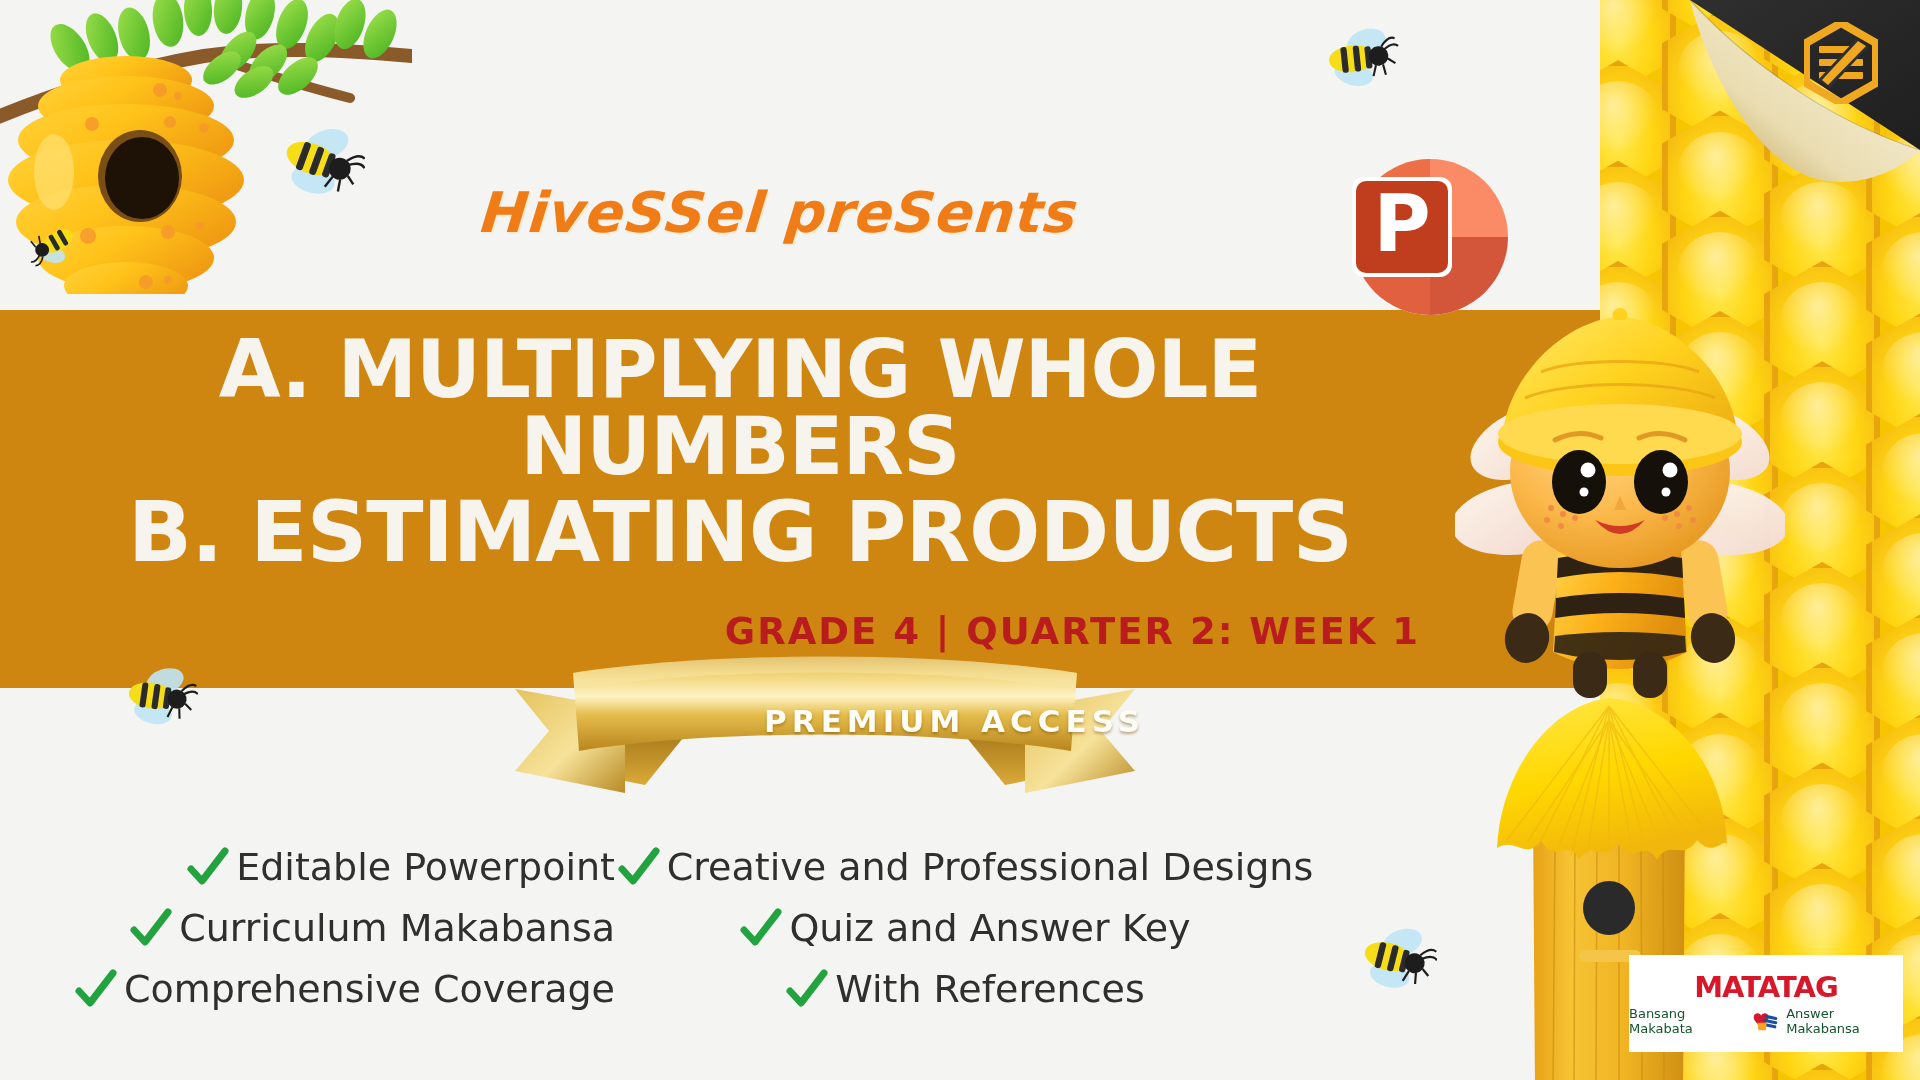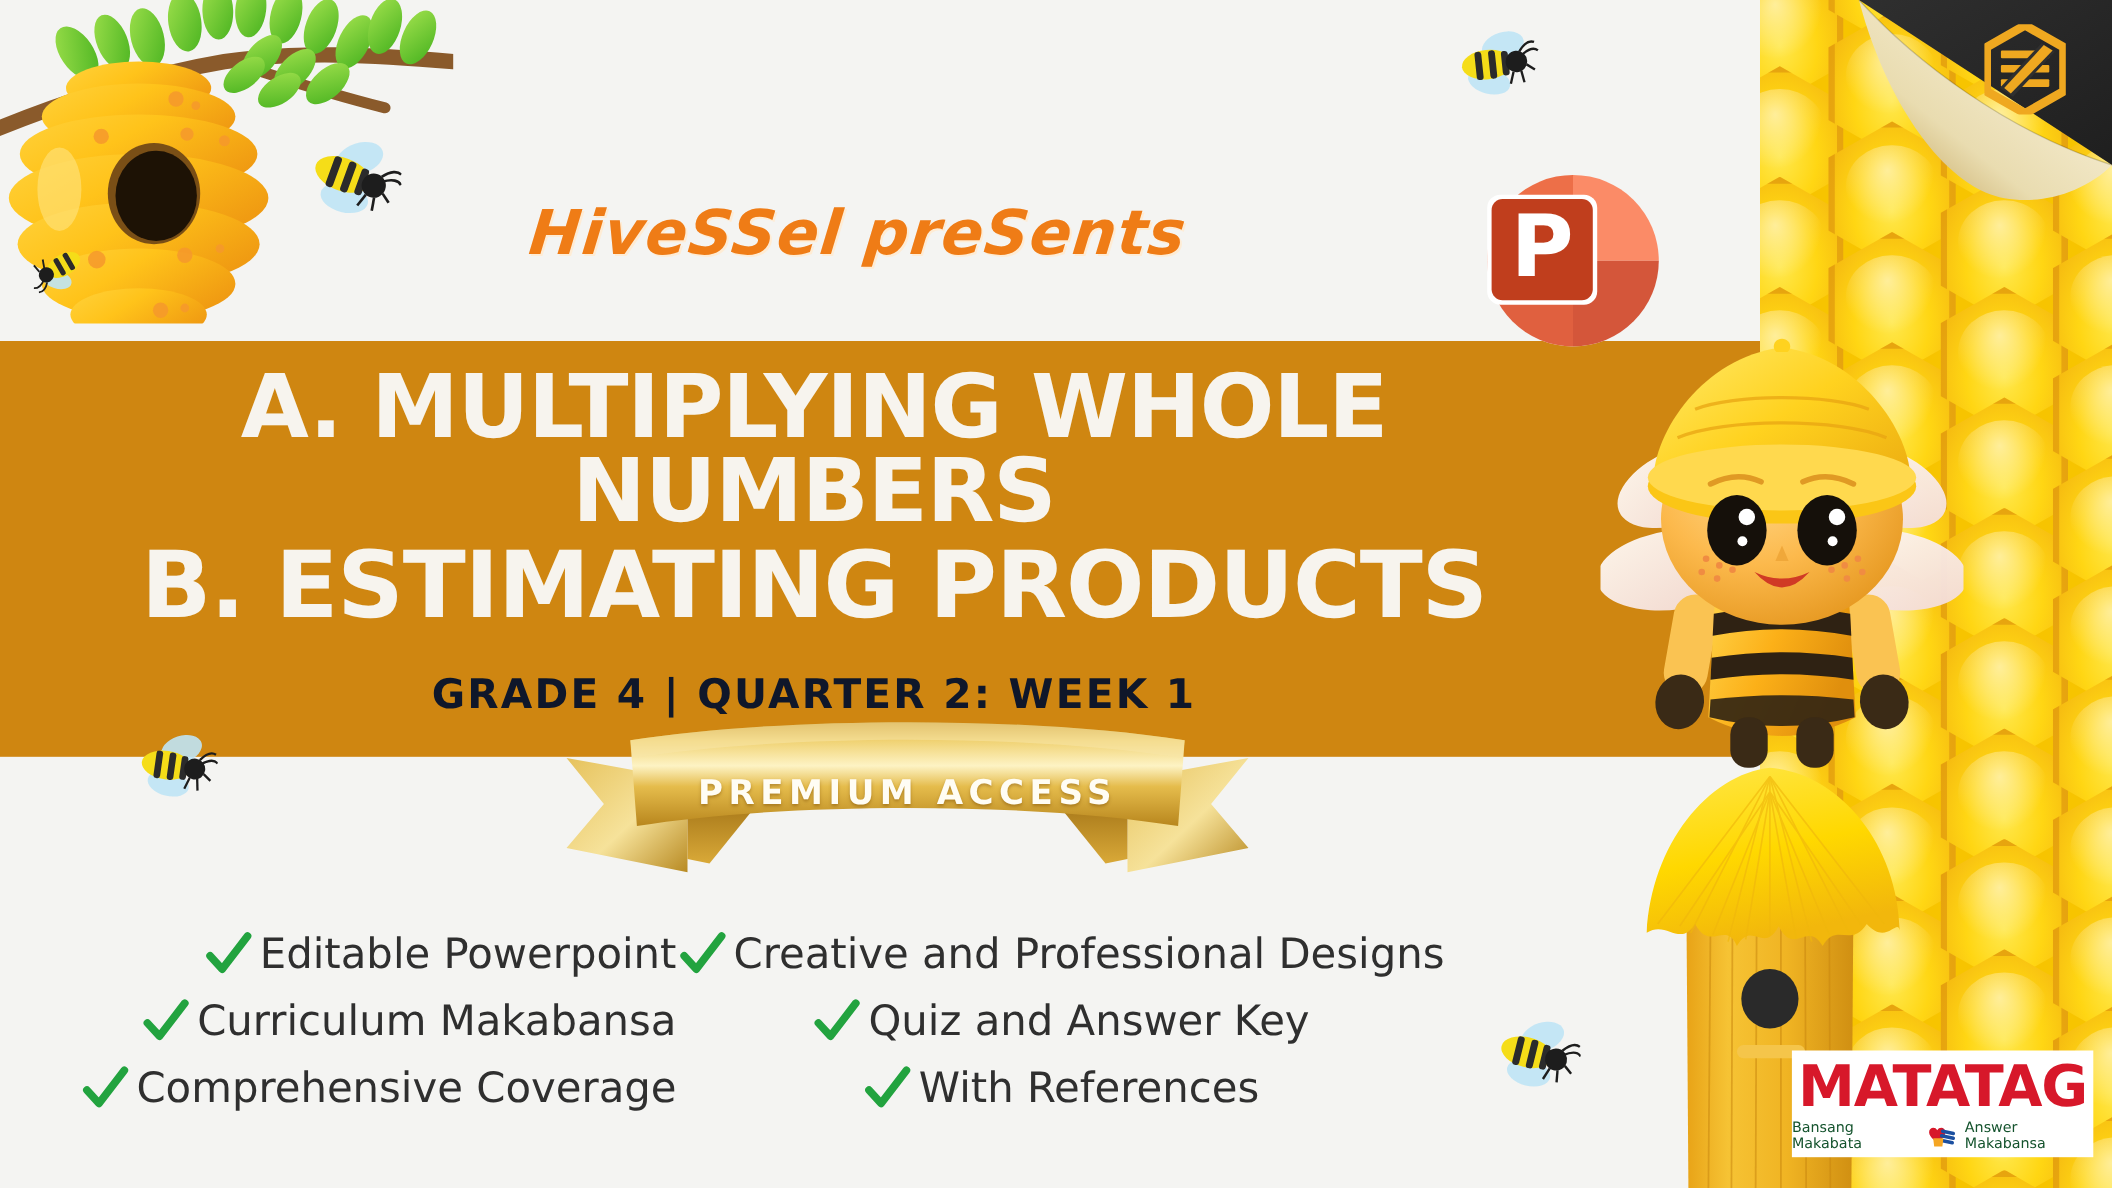--- a/index.html
+++ b/index.html
@@ -72,31 +72,31 @@
     font-size:78px;
     line-height:.96;
     letter-spacing:-1px;
     text-transform:uppercase;
     white-space:nowrap;
   }
   .title-line.l1{ font-size:80px; }
   .title-line.l2{ font-size:80px; }
   .title-line.l3{ font-size:84px; margin-top:6px; }
   .subtitle{
-    position:absolute; left:60px; top:610px; width:1360px; text-align:center; z-index:8;
+    position:absolute; left:60px; top:610px; width:1360px; text-align:right; z-index:8;
     font-family:"DejaVu Sans", sans-serif;
     font-weight:700; font-size:37px; letter-spacing:2px;
-    color:#0f172a;
+    color:#b91c1c;
   }
 
   
   .ribbon{ position:absolute; left:505px; top:655px; width:640px; height:150px; z-index:9; }
   .ribbon-text{
     position:absolute; left:505px; top:655px; width:640px; height:150px; z-index:10;
-    display:flex; align-items:center; justify-content:center;
+    display:flex; align-items:center; justify-content:flex-end;
     pointer-events:none;
   }
   .ribbon-text span{
     font-family:"DejaVu Sans", sans-serif;
     font-weight:700; font-size:31px; letter-spacing:5px; color:#fffdf4;
     text-shadow:0 2px 3px rgba(120,70,0,.45);
     transform:translateY(-9px);
   }
 
   
@@ -113,21 +113,21 @@
   .check{ width:44px; height:44px; flex:none; }
 
   
   .matatag{
     position:absolute; left:1629px; top:955px; width:274px; height:97px;
     background:#ffffff; z-index:10;
     display:flex; flex-direction:column; align-items:center; justify-content:center;
   }
   .matatag-word{
     font-family:"DejaVu Sans", sans-serif; font-weight:900;
-    color:#d7182a; font-size:52px; letter-spacing:-1px; line-height:1;
+    color:#d7182a; font-size:29px; letter-spacing:-1px; line-height:1;
     margin-top:2px;
   }
   .matatag-sub{
     display:flex; align-items:center; gap:6px; margin-top:4px;
   }
   .matatag-sub span{
     font-family:"DejaVu Sans", sans-serif; font-size:13px; color:#14532d; font-weight:400;
   }
 
   

